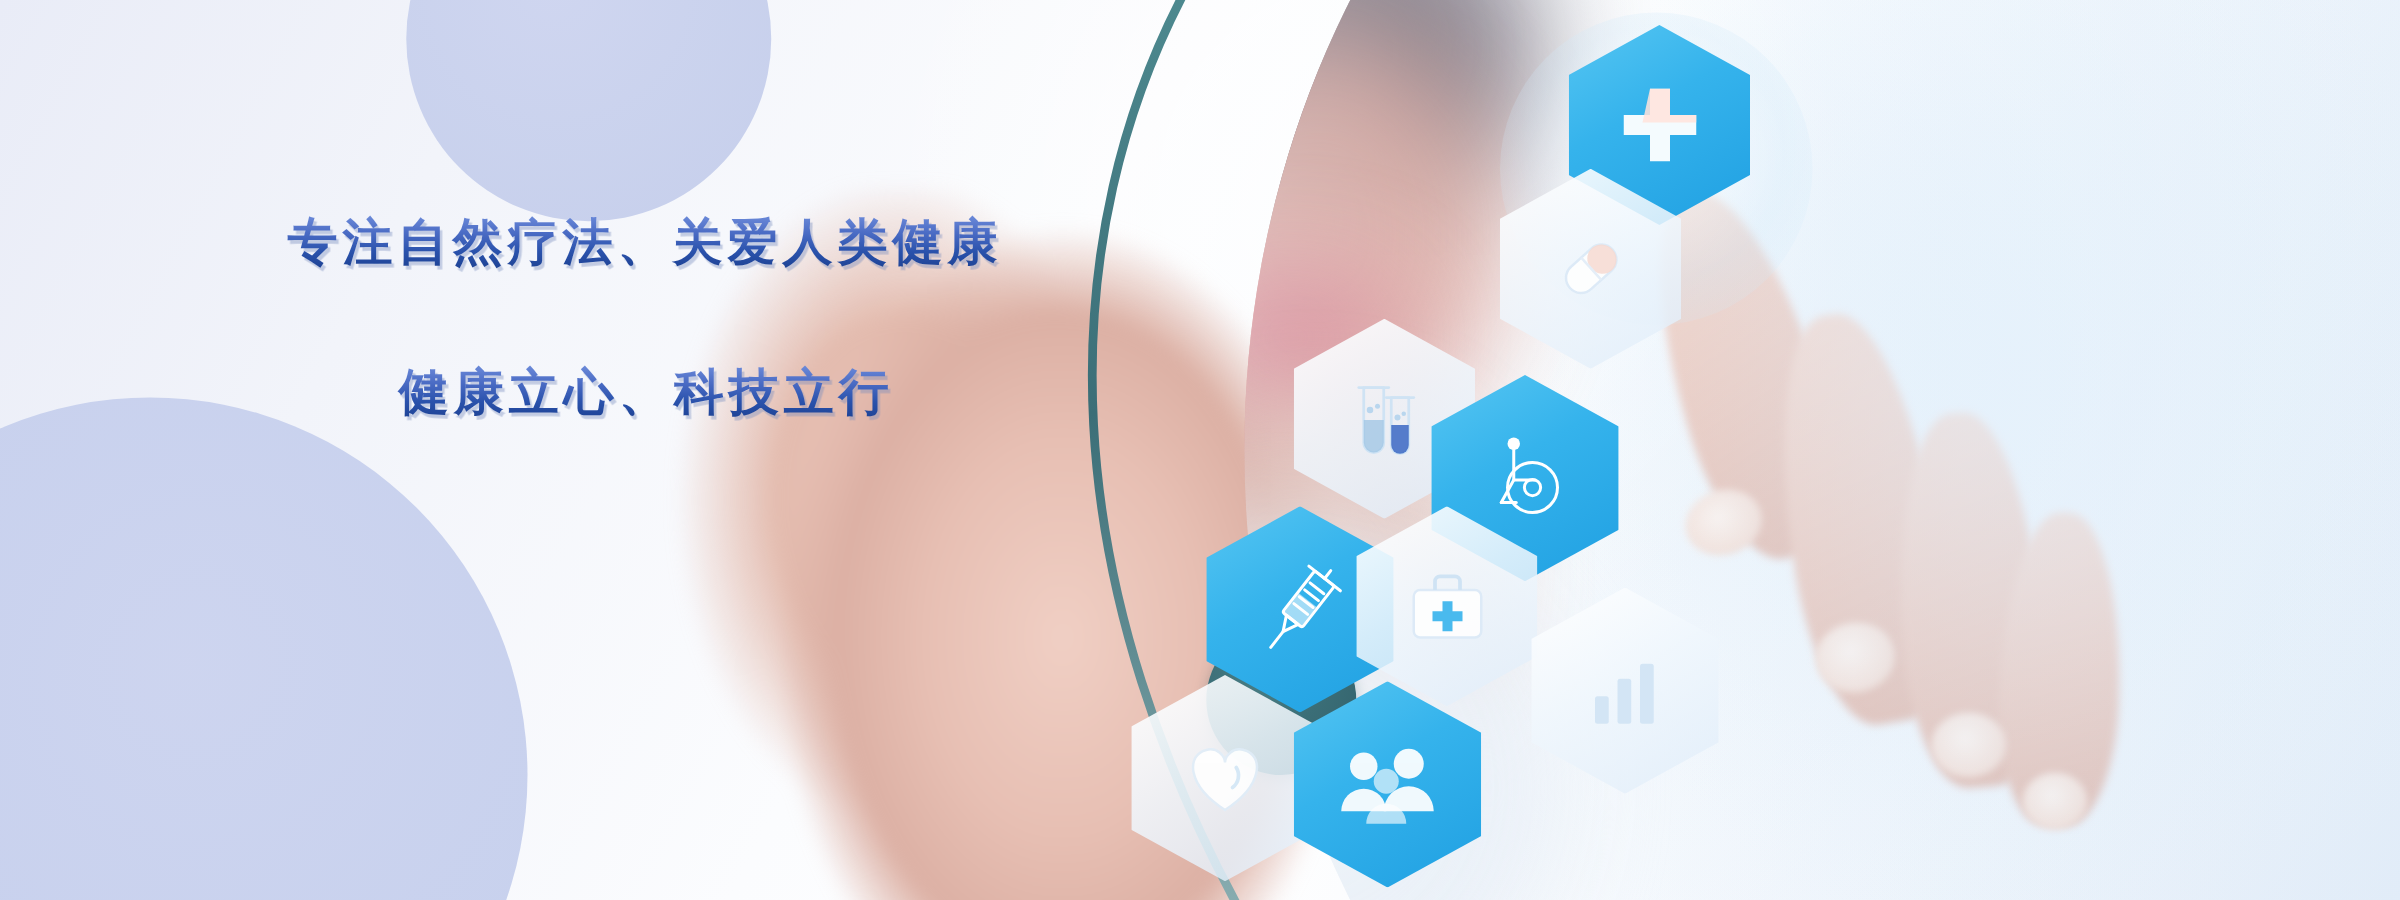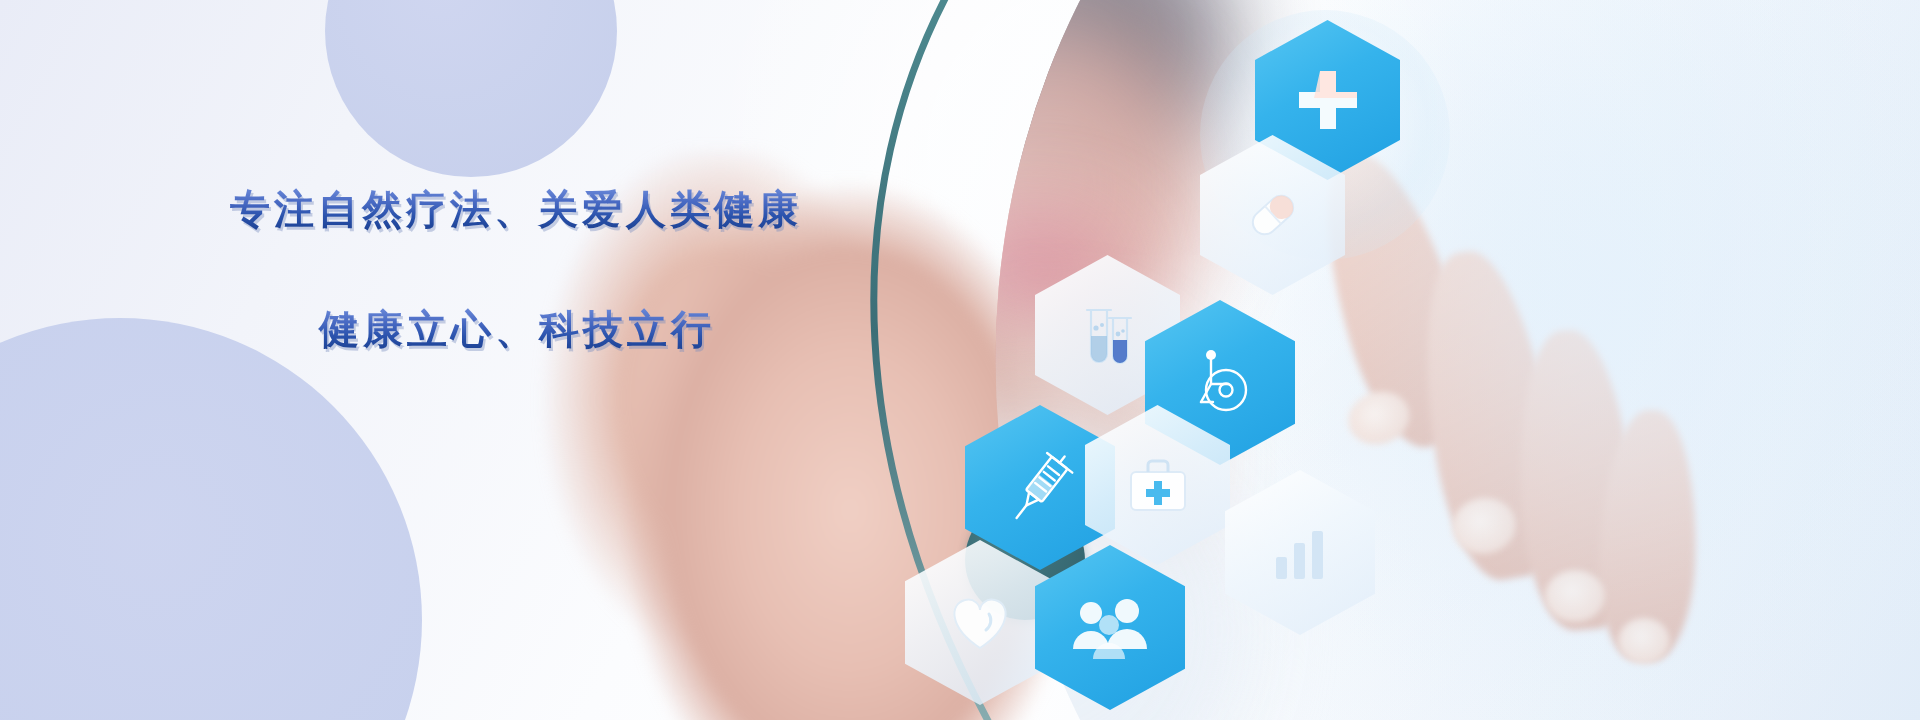--- a/index.html
+++ b/index.html
@@ -28,21 +28,21 @@
     opacity:.9;
   }
   #circle-wash{
     left:640px;top:-300px;width:900px;height:900px;
     background:radial-gradient(circle at 50% 50%, rgba(255,255,255,.85) 0%, rgba(255,255,255,0) 62%);
   }
 
   
   #headline{
     position:absolute;
-    left:0;top:186px;width:1040px;
+    left:0;top:171px;width:1040px;
     text-align:center;
     z-index:6;
   }
   .headline-line{
     font-size:40px;
     font-weight:bold;
     letter-spacing:4px;
     line-height:1.15;
     background:linear-gradient(180deg,#6f8ddb 0%, #4a6bc4 34%, #2a52ac 66%, #1c4091 100%);
     -webkit-background-clip:text;

